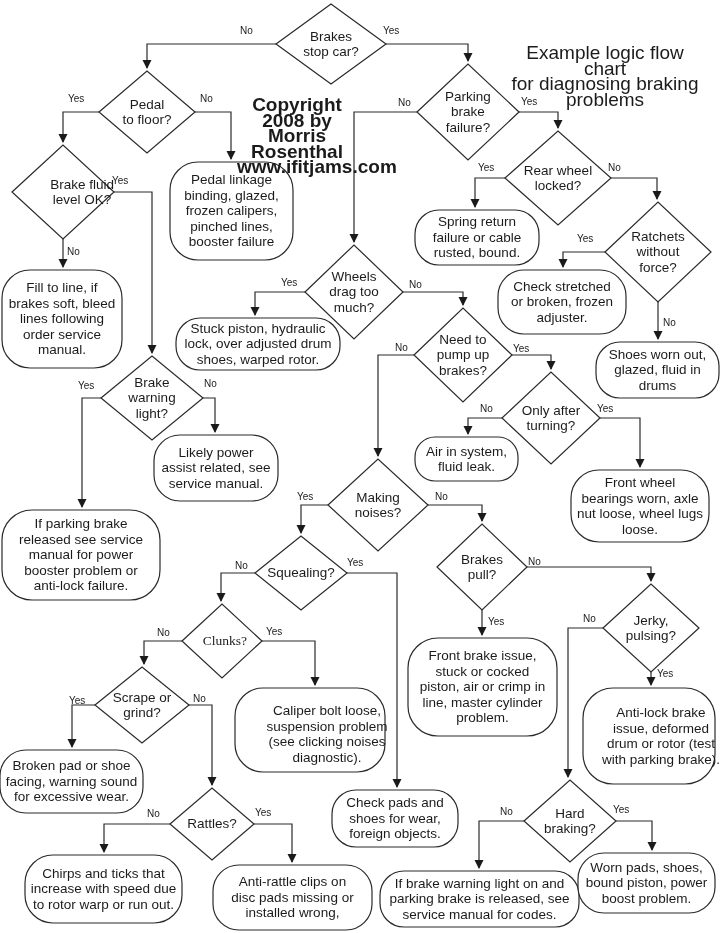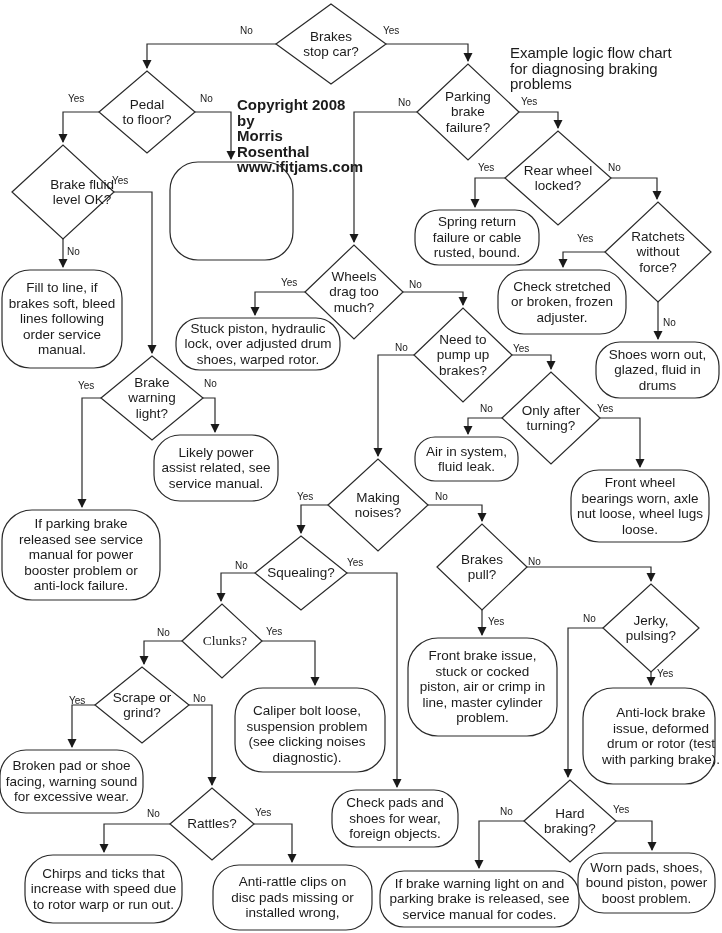--- a/index.html
+++ b/index.html
@@ -11,21 +11,21 @@
   svg.lines polyline{fill:none;stroke:#2a2a2a;stroke-width:1.2;}
   svg.lines polygon.node, svg.lines rect.node{fill:#fff;stroke:#2a2a2a;stroke-width:1.2;}
   .nt{
     position:absolute;display:flex;align-items:center;justify-content:center;
   }
   .nt span{
     display:block;text-align:center;white-space:pre-line;
     font-size:13.5px;line-height:15.5px;color:#1b1b1b;
   }
   .lbl{position:absolute;font-size:10px;color:#1b1b1b;}
-  .free{position:absolute;text-align:left;white-space:pre-line;font-size:15px;line-height:15.5px;color:#1b1b1b;}
+  .free{position:absolute;text-align:center;white-space:pre-line;font-size:19px;line-height:15.5px;color:#1b1b1b;}
 </style>
 </head>
 <body>
 
 <div class="stage">
 
   <svg class="lines" width="722" height="933" viewBox="0 0 722 933">
     <defs>
       <marker id="arr" markerWidth="10" markerHeight="10" refX="8" refY="4.5" orient="auto" markerUnits="userSpaceOnUse">
         <path d="M0,0 L9,4.5 L0,9 z" fill="#1a1a1a"></path>
@@ -190,20 +190,27 @@
 grind?</span>
     </div>
   <div class="nt" style="left:170px;top:788px;width:84px;height:72px;">
       <span>Rattles?</span>
     </div>
   <div class="nt" style="left:524px;top:780px;width:92px;height:82px;">
       <span>Hard
 braking?</span>
     </div>
 
+  <div class="nt" style="left:170px;top:162px;width:123px;height:98px;">
+      <span>Pedal linkage
+binding, glazed,
+frozen calipers,
+pinched lines,
+booster failure</span>
+    </div>
   <div class="nt" style="left:2px;top:270px;width:120px;height:98px;">
       <span>Fill to line, if
 brakes soft, bleed
 lines following
 order service
 manual.</span>
     </div>
   <div class="nt" style="left:415px;top:210px;width:124px;height:55px;">
       <span>Spring return
 failure or cable
@@ -252,21 +259,21 @@
 piston, air or crimp in
 line, master cylinder
 problem.</span>
     </div>
   <div class="nt" style="left:583px;top:688px;width:156px;height:96px;">
       <span>Anti-lock brake
 issue, deformed
 drum or rotor (test
 with parking brake).</span>
     </div>
-  <div class="nt" style="left:232px;top:688px;width:150px;height:92px;">
+  <div class="nt" style="left:252px;top:688px;width:150px;height:92px;">
       <span>Caliper bolt loose,
 suspension problem
 (see clicking noises
 diagnostic).</span>
     </div>
   <div class="nt" style="left:0px;top:750px;width:143px;height:63px;">
       <span>Broken pad or shoe
 facing, warning sound
 for excessive wear.</span>
     </div>

